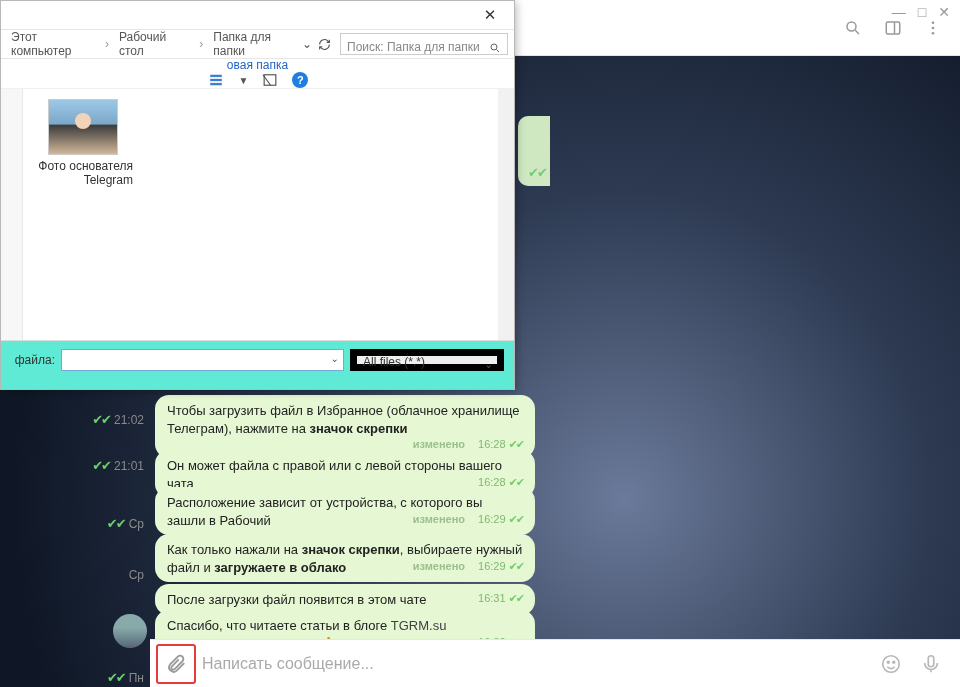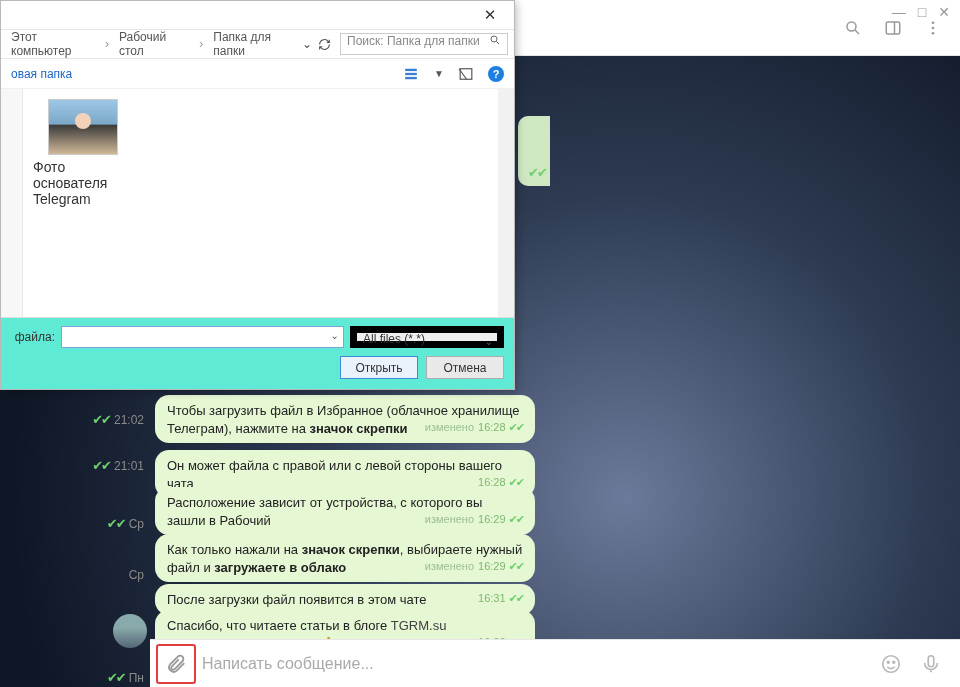--- a/index.html
+++ b/index.html
@@ -21,21 +21,21 @@
   radial-gradient(1px 1px at 90% 55%, #fff 40%, transparent 41%),
   radial-gradient(circle at 65% 70%, #6b7a9a 0%, #2d3a52 40%, #0f1726 80%);
 }
 .chat-left-col { position:absolute; left:0; top:0; bottom:0; width:150px; background:transparent;}
 .left-time { position:absolute; right:6px; color:#8a8a8a; font-size:12px; display:flex; align-items:center; gap:4px;}
 .left-time .checks { color:#6fcf6f; letter-spacing:-2px; font-size:13px;}
 
 .bubble-col { position:absolute; left:155px; top:0; bottom:50px; width:395px; }
 .bubble { position:absolute; background:#e6f7d4; border-radius:14px; padding:7px 12px 6px 12px; font-size:13px; color:#222; line-height:1.35; box-shadow:0 1px 0 rgba(0,0,0,.05); }
 .bubble .meta { float:right; margin-left:8px; font-size:11px; color:#7fb96f; display:inline-flex; align-items:center; gap:3px; }
-.bubble .meta .ed { color:#9bbf8e; margin-right:1px;}
+.bubble .meta .ed { color:#9bbf8e; margin-right:10px;font-weight:bold;}
 .bubble .meta .ck { color:#6fcf6f; letter-spacing:-2px;}
 .bubble b { font-weight:600; }
 .link { color:#404040; }
 .avatar { position:absolute; width:34px; height:34px; border-radius:50%; background:linear-gradient(180deg,#8aa 40%,#567 100%); left:-42px; }
 
 
 .pray { display:inline-block; font-size:14px; }
 
 
 .input-bar { position:absolute; left:150px; right:0; bottom:0; height:48px; background:#fff; border-top:1px solid #e7e7e7; display:flex; align-items:center; padding:0 18px 0 0; }
@@ -51,28 +51,28 @@
 
 
 .dlg { position:absolute; left:0; top:0; width:515px; height:390px; background:#fff; border:1px solid #b8b8b8; box-shadow:2px 2px 8px rgba(0,0,0,.25); z-index:50; display:flex; flex-direction:column;}
 .dlg-titlebar { height:28px; display:flex; justify-content:flex-end; align-items:center; padding-right:6px;}
 .dlg-close { width:36px; height:22px; display:flex; align-items:center; justify-content:center; font-size:15px; color:#333; }
 .dlg-nav { height:30px; display:flex; align-items:center; border-top:1px solid #e5e5e5; border-bottom:1px solid #e5e5e5; font-size:12px; color:#555;}
 .dlg-path { flex:1; padding-left:10px; display:flex; align-items:center; gap:10px;}
 .dlg-path .sep { color:#999; }
 .dlg-refresh { width:20px; text-align:center; color:#555; display:flex; align-items:center; justify-content:center;}
 .dlg-drop { width:14px; text-align:center; color:#555;}
-.dlg-search { width:168px; height:22px; border:1px solid #ccc; margin:0 6px; display:flex; align-items:flex-start; padding:0 6px; font-size:12px; color:#888; position:relative;}
+.dlg-search { width:168px; height:22px; border:1px solid #ccc; margin:0 6px; display:flex; align-items:flex-end; padding:0 6px; font-size:12px; color:#888; position:relative;}
 .dlg-search .mag { position:absolute; right:6px; color:#666; font-size:12px;}
-.dlg-toolbar { height:30px; display:flex; align-items:center; justify-content:space-between; padding:0 10px; font-size:12px; color:#2066c7; border-bottom:1px solid #f0f0f0;}
+.dlg-toolbar { height:30px; display:flex; align-items:center; justify-content:flex-end; padding:0 10px; font-size:12px; color:#2066c7; border-bottom:1px solid #f0f0f0;flex-direction:column;}
 .dlg-toolbar-right { display:flex; align-items:center; gap:14px; color:#555;}
 .dlg-body { flex:1; display:flex; }
 .dlg-sidebar { width:22px; background:#f7f7f7; border-right:1px solid #e8e8e8;}
 .dlg-files { flex:1; padding:10px; position:relative;}
-.file-item { width:100px; text-align:left; font-size:14px; color:#333; }
+.file-item { width:100px; text-align:right; font-size:12px; color:#333; }
 .file-thumb { width:70px; height:56px; margin:0 auto 4px; background:linear-gradient(180deg,#9ec7e6 0%,#7ba8c8 45%,#3a3a3a 46%,#d0b898 100%); border:1px solid #ccc; position:relative;}
 .file-thumb::after { content:""; position:absolute; left:50%; top:38%; transform:translate(-50%,-50%); width:16px; height:16px; border-radius:50%; background:#f2d2b8;}
 .dlg-files-scroll { position:absolute; right:0; top:0; bottom:0; width:16px; background:#f1f1f1;}
 .dlg-footer { border-top:1px solid #ddd; background:#5eead4; padding:8px 10px 10px; }
 .dlg-row { display:flex; align-items:center; gap:6px; margin-bottom:8px;}
 .dlg-row label { font-size:12px; color:#333; width:44px; text-align:right;}
 .dlg-filename { flex:1; height:22px; border:1px solid #7aa7d8; background:#fff; padding:0 18px 0 4px; position:relative;}
 .dlg-filename .dd { position:absolute; right:4px; top:3px; color:#555; font-size:10px;}
 .dlg-filter { width:154px; height:22px; border:7px solid #000000; background:#efefef; padding:4px 18px 0 6px; font-size:12px; color:#333; position:relative; display:flex; align-items:center;}
 .dlg-filter .dd { position:absolute; right:4px; top:3px; color:#555; font-size:10px;}
@@ -265,18 +265,14 @@
     <div class="dlg-row">
       <label>файла:</label>
       <div class="dlg-filename">
           <span class="dd">⌄</span>
         </div>
       <div class="dlg-filter">
         <span>All files (*.*)</span>
         <span class="dd">⌄</span>
       </div>
     </div>
-    <div class="dlg-buttons">
-      <div class="dlg-btn primary">Открыть</div>
-      <div class="dlg-btn">Отмена</div>
-    </div>
   </div>
 </div>
 
 </body></html>

